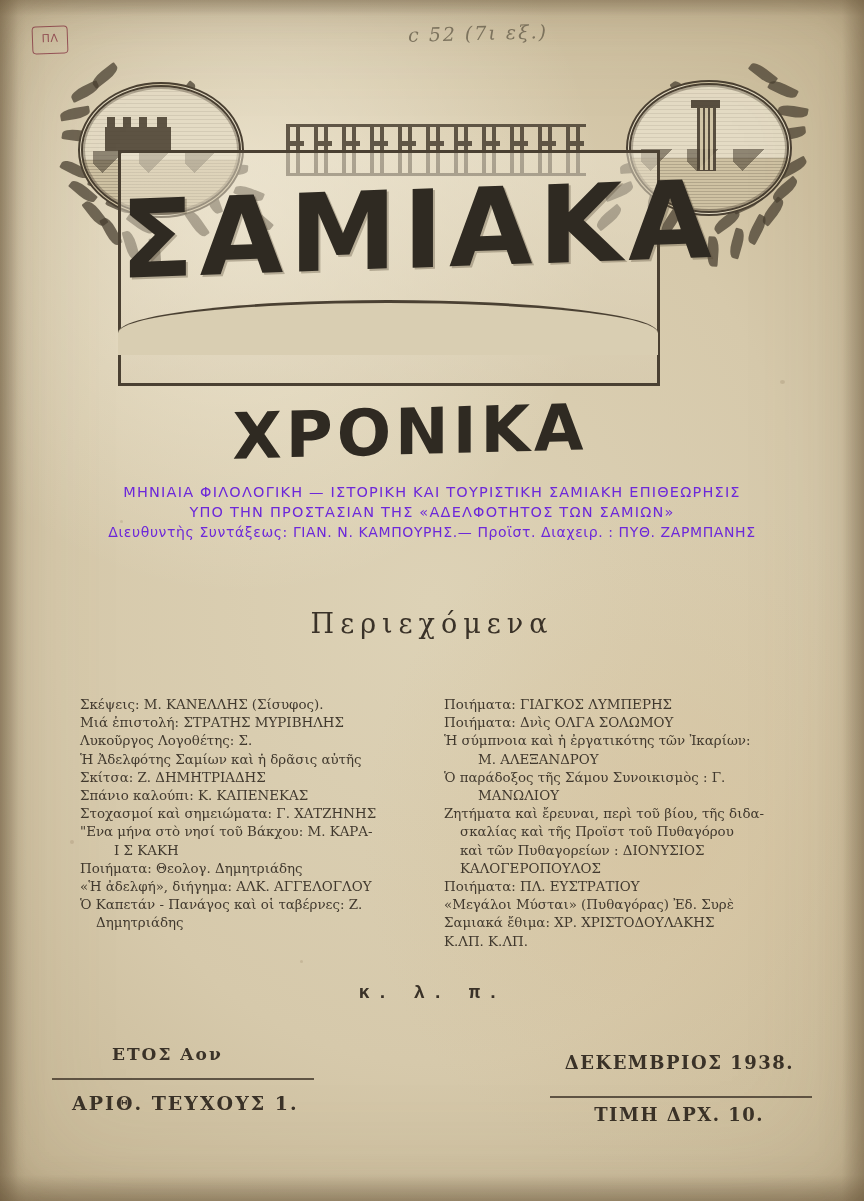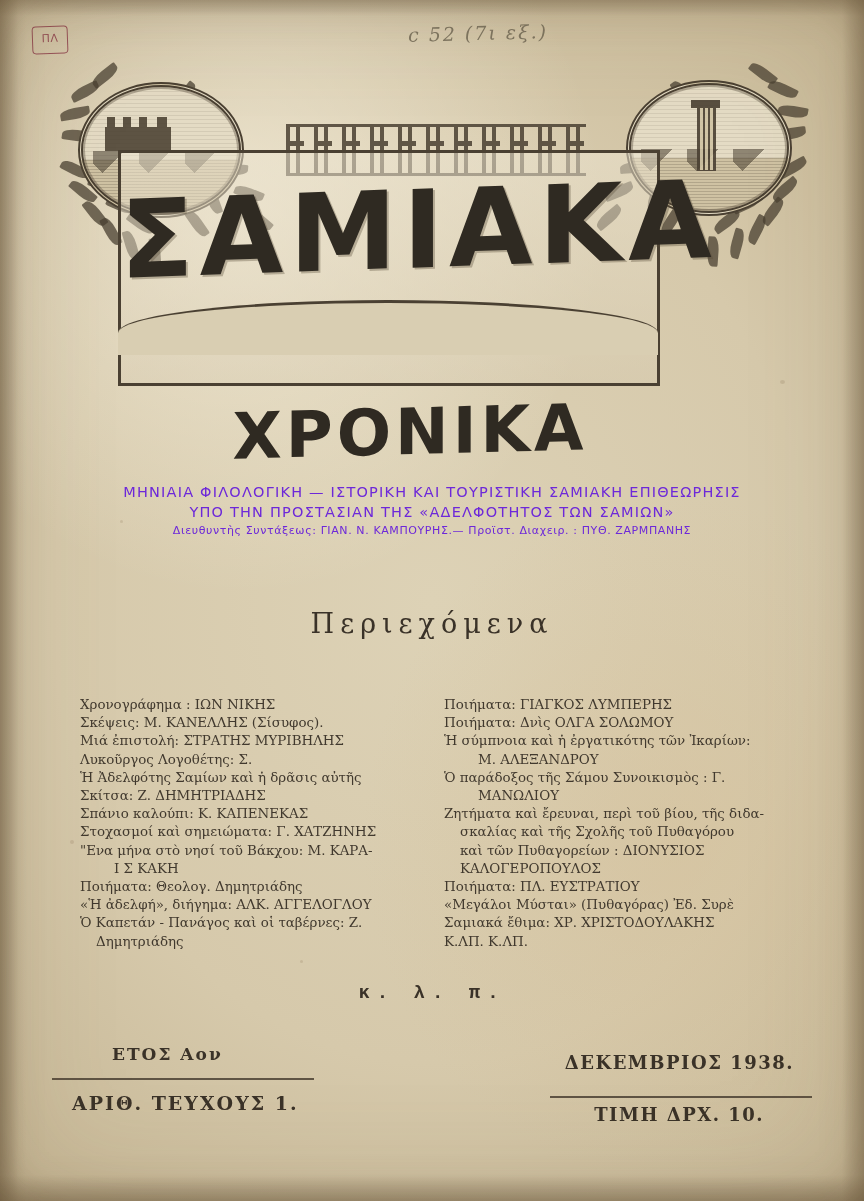--- a/index.html
+++ b/index.html
@@ -240,21 +240,21 @@
     font-size: 14.5px;
     letter-spacing: 1.2px;
     margin-bottom: 4px;
   }
   .subtitles .s3 {
     font-size: 14.5px;
     letter-spacing: 1.2px;
     margin-bottom: 5px;
   }
   .subtitles .s4 {
-    font-size: 11px;
+    font-size: 14px;
     letter-spacing: 0.6px;
   }
 
   
   .contents-title {
     position: absolute;
     left: 0; right: 0; top: 608px;
     text-align: center;
     font-size: 27px;
     letter-spacing: 6px;
@@ -407,21 +407,20 @@
 
   <div class="subtitles">
     <div class="s1">ΜΗΝΙΑΙΑ ΦΙΛΟΛΟΓΙΚΗ — ΙΣΤΟΡΙΚΗ ΚΑΙ ΤΟΥΡΙΣΤΙΚΗ ΣΑΜΙΑΚΗ ΕΠΙΘΕΩΡΗΣΙΣ</div>
     <div class="s2">ΥΠΟ ΤΗΝ ΠΡΟΣΤΑΣΙΑΝ ΤΗΣ «ΑΔΕΛΦΟΤΗΤΟΣ ΤΩΝ ΣΑΜΙΩΝ»</div>
     <div class="s4">Διευθυντὴς Συντάξεως: ΓΙΑΝ. Ν. ΚΑΜΠΟΥΡΗΣ.— Προϊστ. Διαχειρ. :  ΠΥΘ. ΖΑΡΜΠΑΝΗΣ</div>
   </div>
 
   <div class="contents-title">Περιεχόμενα</div>
 
   <div class="col left">
-    <div class="entry">Χρονογράφημα :   ΙΩΝ ΝΙΚΗΣ</div>
     <div class="entry">Σκέψεις: Μ. ΚΑΝΕΛΛΗΣ  (Σίσυφος).</div>
     <div class="entry">Μιά ἐπιστολή: ΣΤΡΑΤΗΣ ΜΥΡΙΒΗΛΗΣ</div>
     <div class="entry">Λυκοῦργος Λογοθέτης:  Σ.</div>
     <div class="entry">Ἡ Ἀδελφότης Σαμίων καὶ ἡ δρᾶσις αὐτῆς</div>
     <div class="entry">Σκίτσα: Ζ. ΔΗΜΗΤΡΙΑΔΗΣ</div>
     <div class="entry">Σπάνιο καλούπι: Κ. ΚΑΠΕΝΕΚΑΣ</div>
     <div class="entry">Στοχασμοί καὶ σημειώματα: Γ. ΧΑΤΖΗΝΗΣ</div>
     <div class="entry">"Ενα μήνα στὸ νησί τοῦ Βάκχου: Μ. ΚΑΡΑ-</div>
     <div class="entry indent2">Ι Σ ΚΑΚΗ</div>
     <div class="entry">Ποιήματα: Θεολογ. Δημητριάδης</div>
@@ -431,21 +430,21 @@
   </div>
 
   <div class="col right">
     <div class="entry">Ποιήματα:  ΓΙΑΓΚΟΣ ΛΥΜΠΕΡΗΣ</div>
     <div class="entry">Ποιήματα: Δνὶς ΟΛΓΑ ΣΟΛΩΜΟΥ</div>
     <div class="entry">Ἡ σύμπνοια καὶ ἡ ἐργατικότης τῶν Ἰκαρίων:</div>
     <div class="entry indent2">Μ. ΑΛΕΞΑΝΔΡΟΥ</div>
     <div class="entry">Ὁ παράδοξος τῆς Σάμου Συνοικισμὸς :  Γ.</div>
     <div class="entry indent2">ΜΑΝΩΛΙΟΥ</div>
     <div class="entry">Ζητήματα καὶ ἔρευναι, περὶ τοῦ βίου, τῆς διδα-</div>
-    <div class="entry indent1">σκαλίας καὶ τῆς Σχολῆς τοῦ Πυθαγόρου</div>
+    <div class="entry indent1">σκαλίας καὶ τῆς Προϊστ τοῦ Πυθαγόρου</div>
     <div class="entry indent1">καὶ τῶν Πυθαγορείων :  ΔΙΟΝΥΣΙΟΣ</div>
     <div class="entry indent1">ΚΑΛΟΓΕΡΟΠΟΥΛΟΣ</div>
     <div class="entry">Ποιήματα: ΠΛ. ΕΥΣΤΡΑΤΙΟΥ</div>
     <div class="entry">«Μεγάλοι Μύσται» (Πυθαγόρας) Ἐδ. Συρὲ</div>
     <div class="entry">Σαμιακά ἔθιμα:  ΧΡ. ΧΡΙΣΤΟΔΟΥΛΑΚΗΣ</div>
     <div class="entry">Κ.ΛΠ.  Κ.ΛΠ.</div>
   </div>
 
   <div class="klp">κ.  λ.  π.</div>
 

